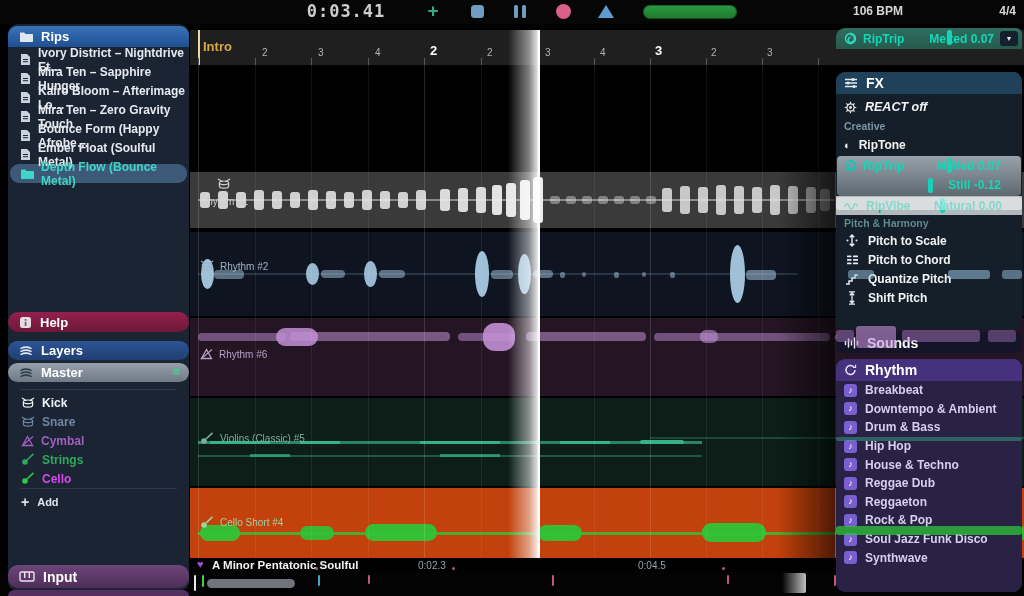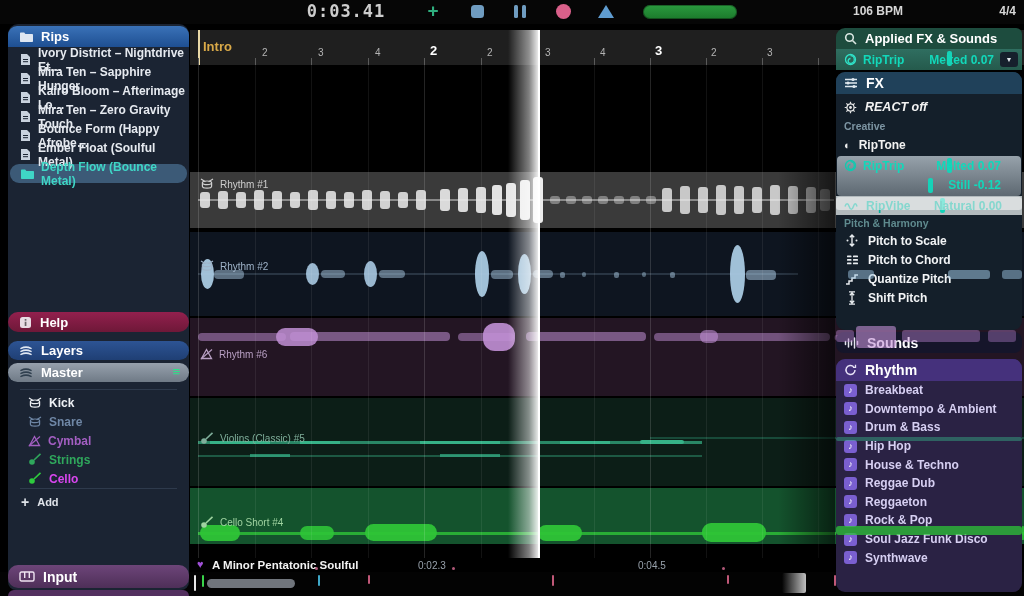--- a/index.html
+++ b/index.html
@@ -58,21 +58,21 @@
   #layers-header{top:317px;height:19px;font-size:13px;background:linear-gradient(180deg,#2d5494,#1f3f74);border-radius:10px;}
   #master-row{top:339px;height:19px;font-size:13px;background:linear-gradient(180deg,#97a1ad,#6f7a86);border-radius:10px;color:#fff;}
   #master-menu{position:absolute;right:9px;top:1px;color:#2ee08a;font-size:13px;font-weight:bold;}
   #rips-list{position:absolute;left:0;top:26px;width:181px;}
   .rip-item{display:flex;align-items:center;gap:7px;height:19px;padding-left:12px;font-size:12px;font-weight:bold;color:#e6eaf0;cursor:pointer;}
   .rip-item .icn{color:#c9d2de;}
   .rip-item.sel{background:#3c5a77;border-radius:9px;margin:0 2px;padding-left:10px;color:#3fd6c6;}
   .rip-item.sel .icn{color:#3fd6c6;}
   .lp-divider{position:absolute;left:12px;width:157px;height:1px;background:#2e3a4c;}
   #layer-list{position:absolute;left:0;top:369px;width:181px;}
-  .layer-item{display:flex;align-items:center;gap:7px;height:19px;padding-left:20px;font-size:12px;font-weight:bold;cursor:pointer;}
+  .layer-item{display:flex;align-items:center;gap:7px;height:19px;padding-left:13px;font-size:12px;font-weight:bold;cursor:pointer;}
   #add-row{position:absolute;left:13px;top:470px;display:flex;align-items:center;gap:8px;font-size:11px;font-weight:bold;color:#e0e4ea;cursor:pointer;}
   #add-plus{font-size:14px;color:#dfe3e9;}
   #input-header{top:541px;height:23px;font-size:14px;background:linear-gradient(180deg,#6d4579,#4e2f58);border-radius:10px;}
   #input-sliver{position:absolute;left:8px;top:590px;width:181px;height:6px;background:#53305f;border-radius:8px 8px 0 0;z-index:10;}
 
   
   #right-panel{position:absolute;left:836px;top:28px;width:186px;height:564px;z-index:10;}
   .rp-block{position:absolute;left:0;width:186px;}
   .rp-header{display:flex;align-items:center;gap:8px;padding-left:8px;font-weight:bold;color:#fff;box-sizing:border-box;}
   #applied-block{top:0;height:42px;border-radius:9px 6px 0 0;overflow:hidden;}
@@ -135,21 +135,21 @@
       <div class="wv" style="left: 472px; top: 16px; width: 10px; height: 24px; opacity: 0.8; border-radius: 3px; background: rgb(236, 236, 236);"></div>
       <div class="wv" style="left: 490px; top: 14px; width: 10px; height: 28px; opacity: 0.8; border-radius: 3px; background: rgb(236, 236, 236);"></div>
       <div class="wv" style="left: 508px; top: 15px; width: 10px; height: 26px; opacity: 0.8; border-radius: 3px; background: rgb(236, 236, 236);"></div>
       <div class="wv" style="left: 526px; top: 13px; width: 10px; height: 30px; opacity: 0.8; border-radius: 3px; background: rgb(236, 236, 236);"></div>
       <div class="wv" style="left: 544px; top: 14px; width: 10px; height: 28px; opacity: 0.8; border-radius: 3px; background: rgb(236, 236, 236);"></div>
       <div class="wv" style="left: 562px; top: 15px; width: 10px; height: 26px; opacity: 0.8; border-radius: 3px; background: rgb(236, 236, 236);"></div>
       <div class="wv" style="left: 580px; top: 13px; width: 10px; height: 30px; opacity: 0.8; border-radius: 3px; background: rgb(236, 236, 236);"></div>
       <div class="wv" style="left: 598px; top: 14px; width: 10px; height: 28px; opacity: 0.75; border-radius: 3px; background: rgb(236, 236, 236);"></div>
       <div class="wv" style="left: 616px; top: 15px; width: 10px; height: 26px; opacity: 0.6; border-radius: 3px; background: rgb(236, 236, 236);"></div>
       <div class="wv" style="left: 630px; top: 17px; width: 10px; height: 22px; opacity: 0.4; border-radius: 3px; background: rgb(236, 236, 236);"></div>
-      <div class="tlabel" style="top: 6px; color: rgb(207, 207, 207);">
+      <div class="tlabel" style="top: 6px; color: rgb(207, 207, 207); flex-direction: column;">
         <span class="icn" style="color: rgb(207, 207, 207);">
           <svg width="14" height="12" viewBox="0 0 14 12" fill="none" stroke="currentColor" stroke-width="1.2">
             <ellipse cx="7" cy="4.8" rx="4.6" ry="1.8"></ellipse>
             <path d="M2.4 4.8v3.4c0 1 2 1.9 4.6 1.9s4.6-.9 4.6-1.9V4.8"></path>
             <path d="M1 1l4.4 2.8M13 1L8.6 3.8"></path>
           </svg>
         </span>
         <span>Rhythm #1</span>
       </div>
     </div>
@@ -218,21 +218,21 @@
       <div class="tlabel" style="top: 34px; color: rgb(127, 174, 154);">
         <span class="icn" style="color: rgb(127, 174, 154);">
           <svg width="14" height="13" viewBox="0 0 14 13">
             <circle cx="4" cy="9" r="2.8" fill="currentColor"></circle>
             <path d="M6 7L12.5 .8" stroke="currentColor" stroke-width="1.6"></path>
           </svg>
         </span>
         <span>Violins (Classic) #5</span>
       </div>
     </div>
-    <div class="band" style="top: 488px; height: 56px; background: #14532d;">
+    <div class="band" style="top: 488px; height: 70px; background: #c2410c;">
       <div class="wv" style="left: 8px; top: 44px; width: 826px; height: 3px; opacity: 0.8; border-radius: 0px; background: rgb(46, 196, 55);"></div>
       <div class="wv" style="left: 10px; top: 37px; width: 40px; height: 16px; opacity: 0.95; border-radius: 8px; background: rgb(46, 196, 55);"></div>
       <div class="wv" style="left: 110px; top: 38px; width: 34px; height: 14px; opacity: 0.9; border-radius: 8px; background: rgb(46, 196, 55);"></div>
       <div class="wv" style="left: 175px; top: 36px; width: 72px; height: 17px; opacity: 0.95; border-radius: 9px; background: rgb(46, 196, 55);"></div>
       <div class="wv" style="left: 348px; top: 37px; width: 44px; height: 16px; opacity: 0.95; border-radius: 8px; background: rgb(46, 196, 55);"></div>
       <div class="wv" style="left: 512px; top: 35px; width: 64px; height: 19px; opacity: 0.95; border-radius: 9px; background: rgb(46, 196, 55);"></div>
       <div class="wv" style="left: 686px; top: 35px; width: 66px; height: 19px; opacity: 0.95; border-radius: 9px; background: rgb(46, 196, 55);"></div>
       <div class="wv" style="left: 785px; top: 38px; width: 54px; height: 14px; opacity: 0.85; border-radius: 8px; background: rgb(46, 196, 55);"></div>
       <div class="tlabel" style="top: 28px; color: rgb(159, 211, 160);">
         <span class="icn" style="color: rgb(159, 211, 160);">
@@ -486,29 +486,20 @@
           <path d="M5.7 1v6M10.3 1v6" stroke="currentColor" stroke-width="1.4"></path>
         </svg>
       </span>
     <span>Input</span>
   </div>
 </div>
 <div id="input-sliver"></div>
 
 <div id="right-panel">
   <div class="rp-block" id="applied-block">
-    <div class="rp-header" id="applied-header">
-      <span class="icn" id="search-ic" style="color: rgb(216, 230, 224);">
-          <svg width="13" height="13" viewBox="0 0 13 13" fill="none" stroke="currentColor" stroke-width="1.6">
-            <circle cx="5.5" cy="5.5" r="3.8"></circle>
-            <path d="M8.5 8.5L12 12"></path>
-          </svg>
-        </span>
-      <span>Applied FX &amp; Sounds</span>
-    </div>
     <div id="applied-row">
       <span class="icn" style="position:absolute;left:8px;top:4px;color:#2fe3c8" id="swirl1">
           <svg width="13" height="13" viewBox="0 0 13 13" fill="none" stroke="currentColor" stroke-width="1.3">
             <circle cx="6.5" cy="6.5" r="5"></circle>
             <path d="M6.5 2.7A3.8 3.8 0 016.5 10.3 2.4 2.4 0 016.5 5.5"></path>
           </svg>
         </span>
       <span class="fxname" style="position:absolute;left:27px;top:4px">RipTrip</span>
       <span class="handle" style="left:111px"></span>
       <span class="fxval" style="right:28px;top:4px">Melted 0.07</span>

